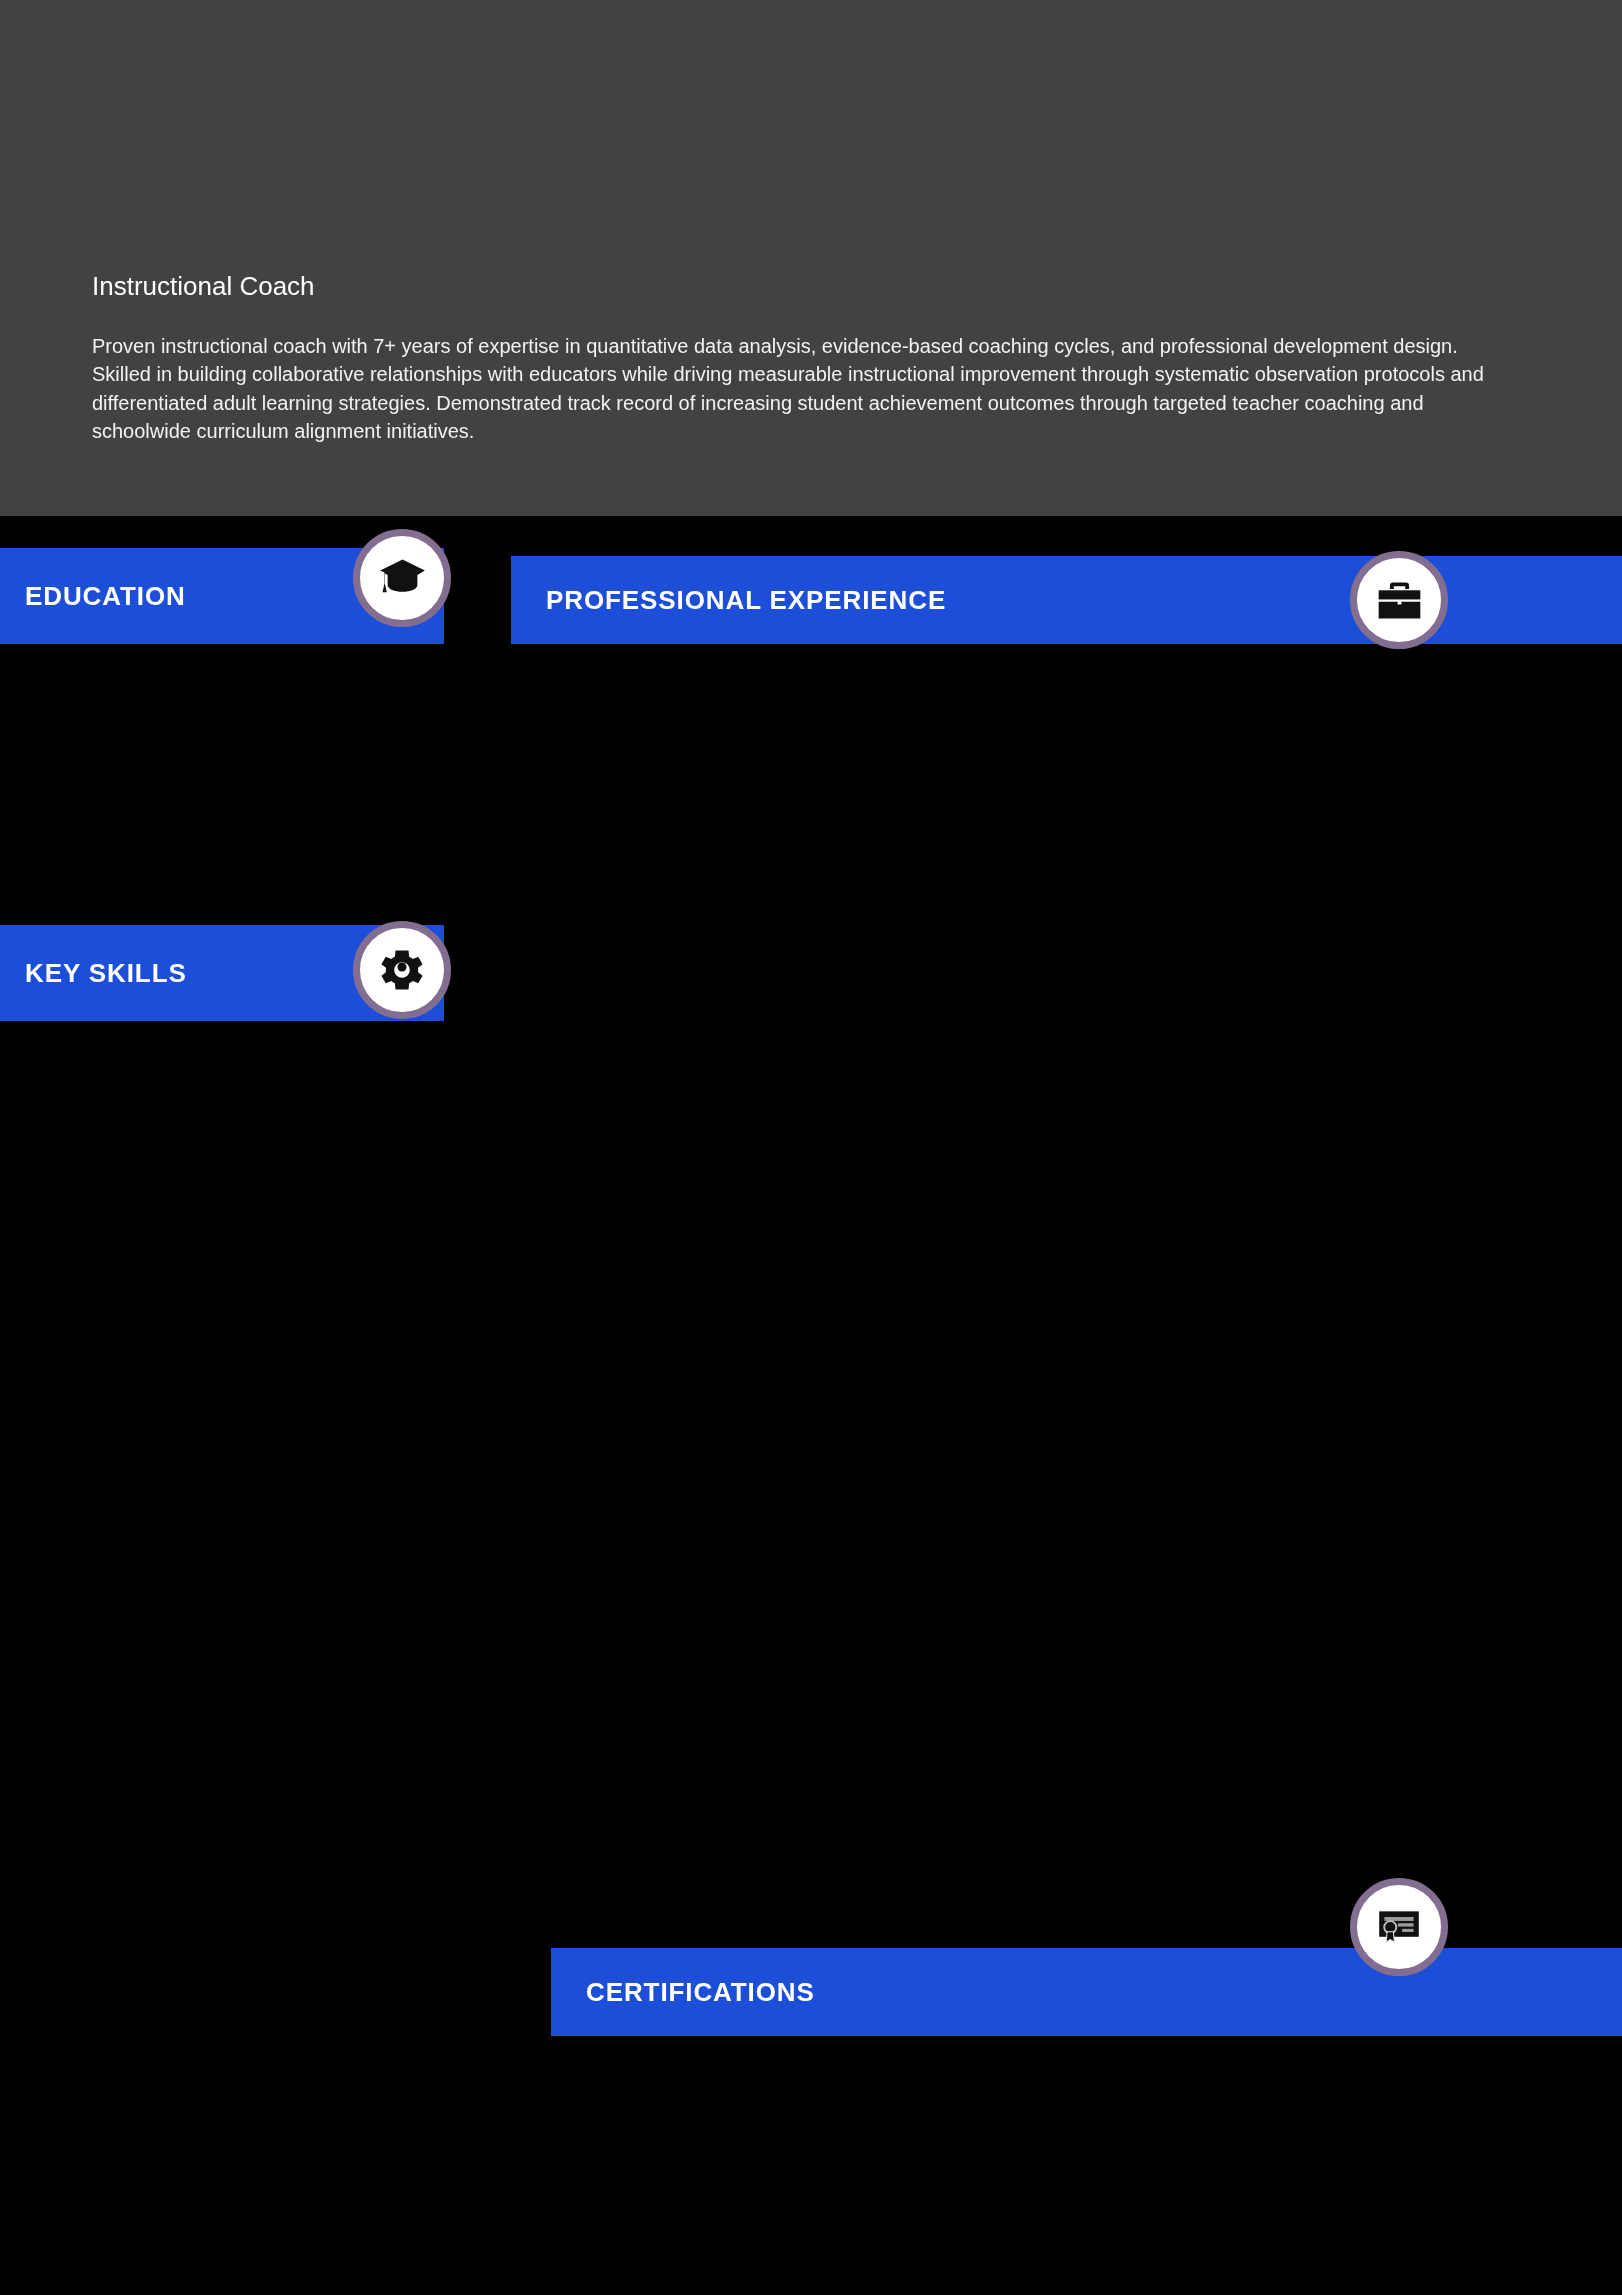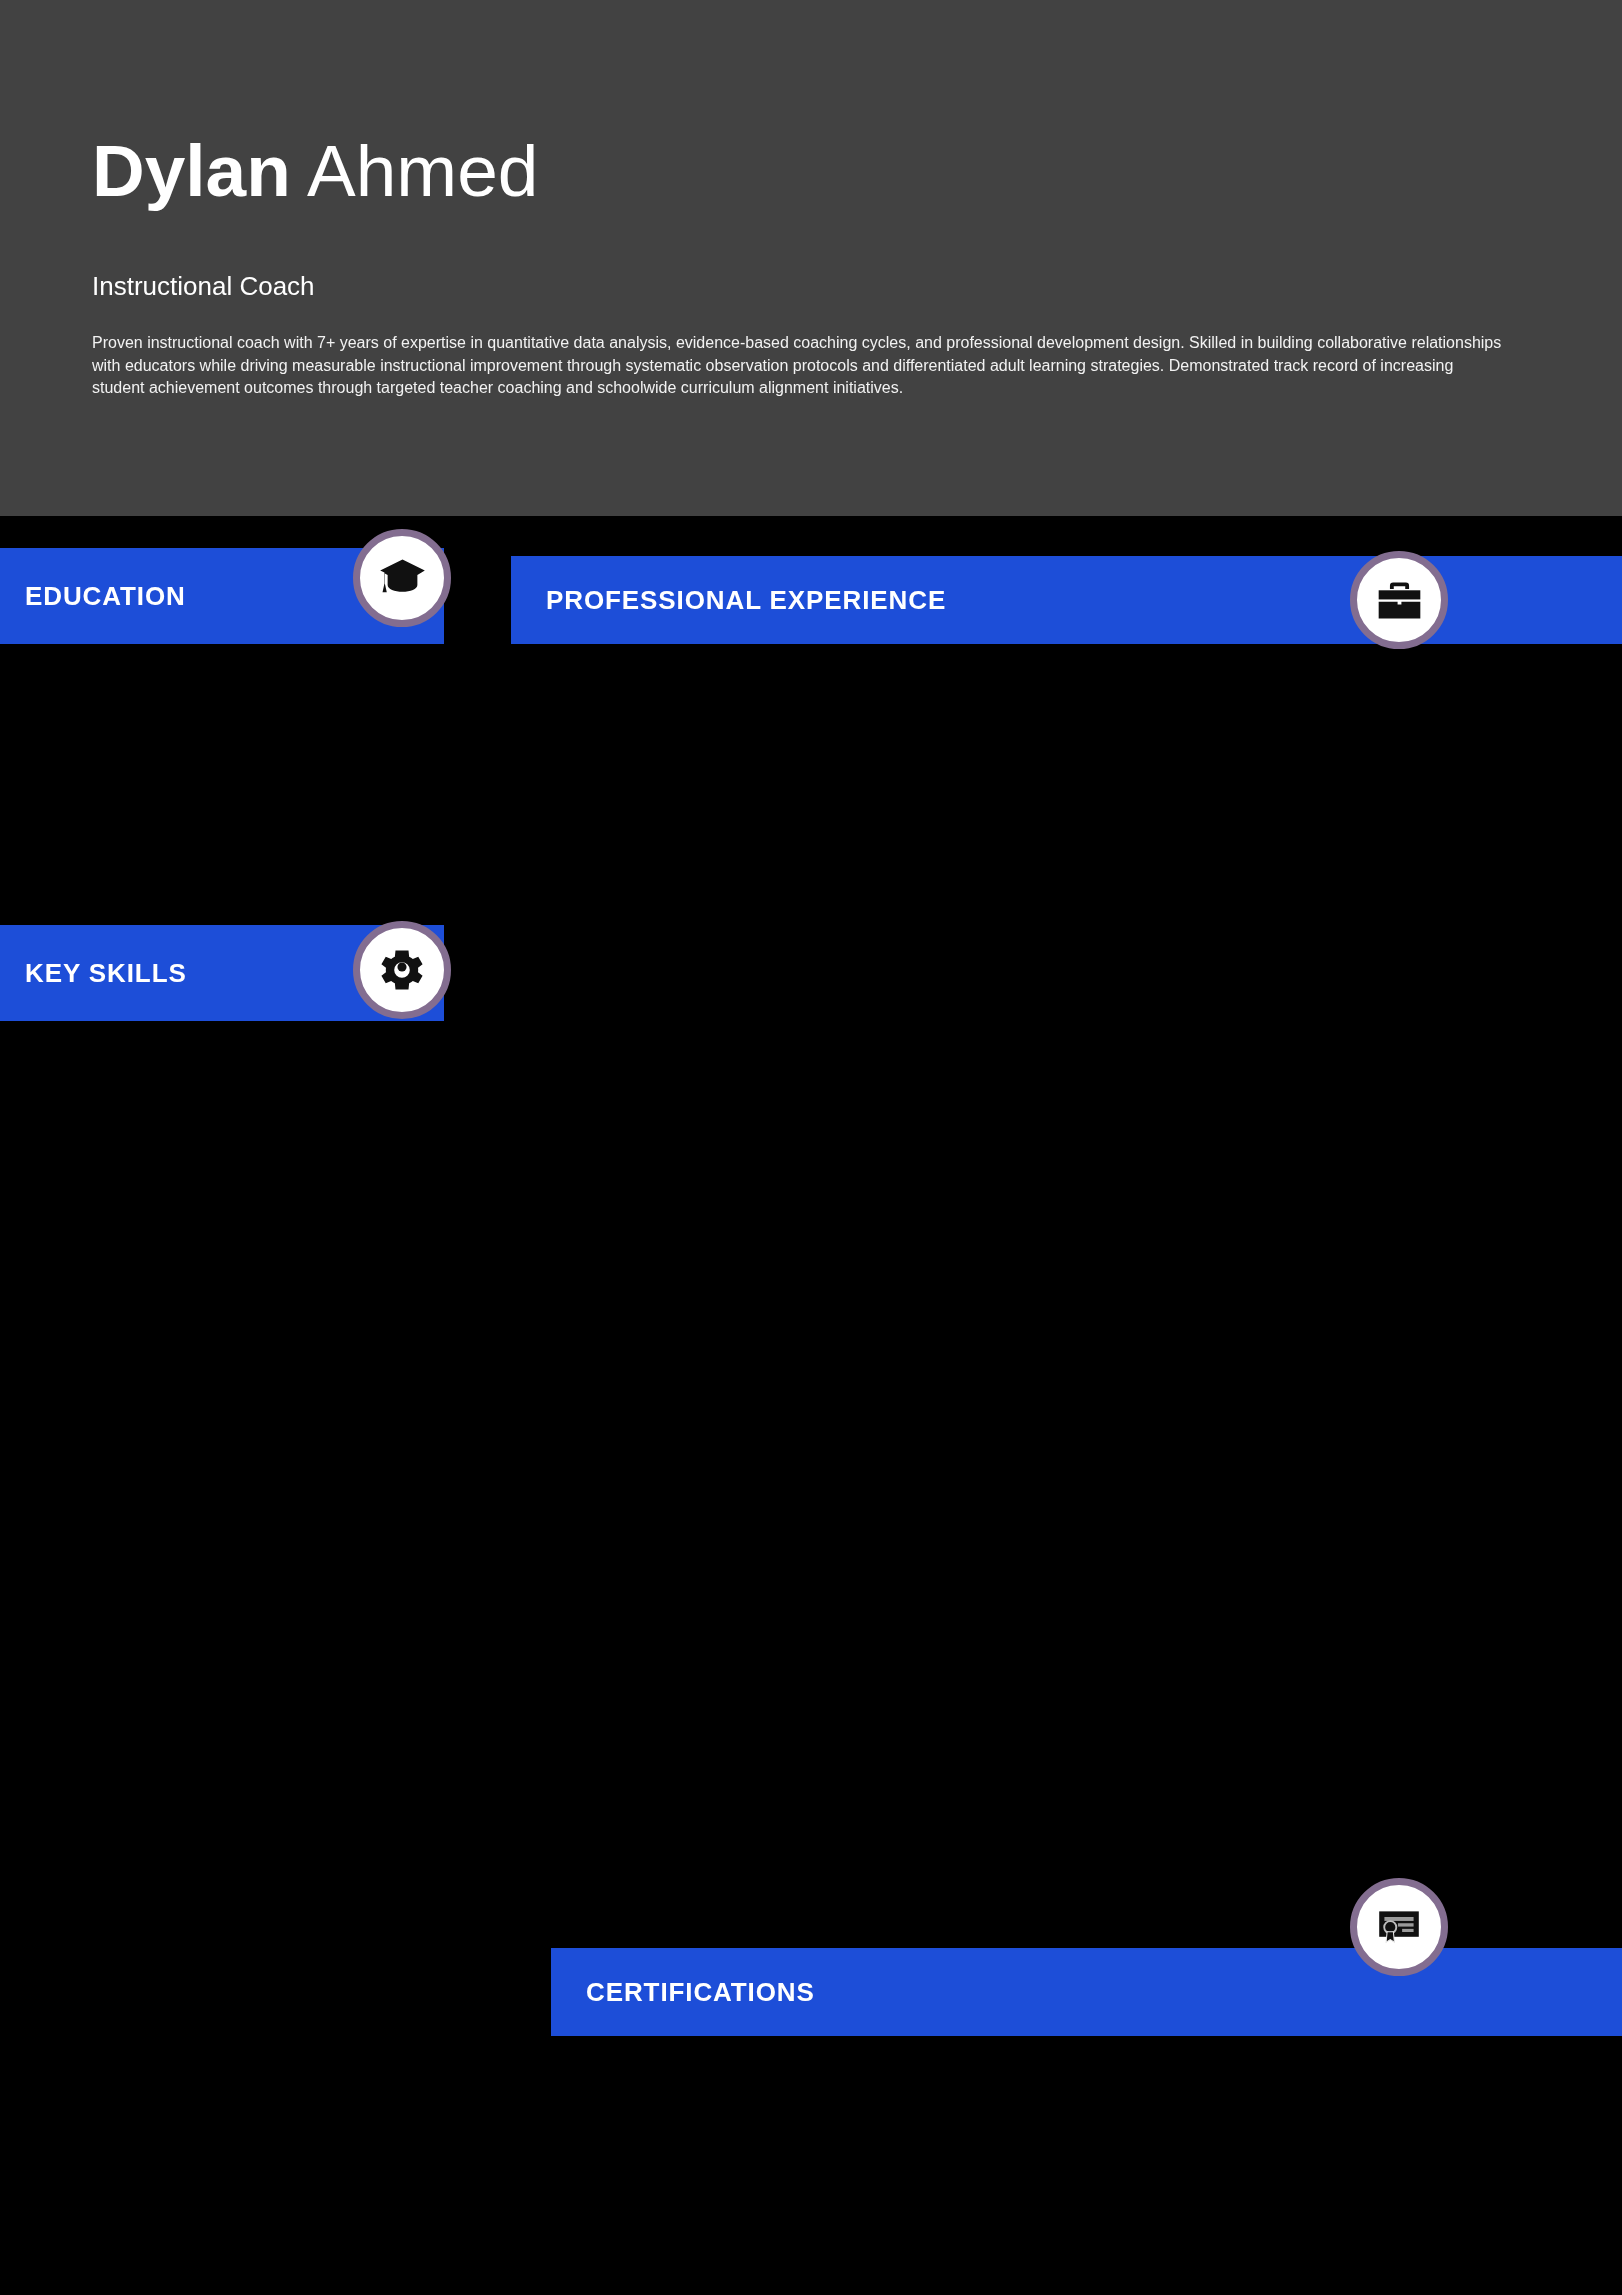--- a/index.html
+++ b/index.html
@@ -63,21 +63,21 @@
     font-size: 26px;
     font-weight: 400;
     color: #ffffff;
     white-space: nowrap;
   }
   .summary {
     position: absolute;
     left: 92px;
     top: 332px;
     width: 1412px;
-    font-size: 16px;
+    font-size: 20px;
     line-height: 1.42;
     color: #f2f2f2;
     font-weight: 400;
     text-align: left;
   }
 
   
   .section-bar {
     position: absolute;
     background: #1d4ed8;
@@ -151,21 +151,20 @@
   #panel-keyskills      { left: 0;    top: 1021px; width: 444px;  height: 850px; }
   #panel-experience     { left: 511px; top: 644px;  width: 1112px; height: 1235px; }
   #panel-certifications { left: 511px; top: 1971px; width: 1112px; height: 314px; }
 </style>
 </head>
 <body>
 
 <div class="header">
 
 
-  <div class="name-block"><span class="name-first">Dylan</span><span class="name-last"> Ahmed</span></div>
 
   <div class="job-title">Instructional Coach</div>
 
   <div class="summary">Proven instructional coach with 7+ years of expertise in quantitative data analysis, evidence-based coaching cycles, and professional development design. Skilled in building collaborative relationships with educators while driving measurable instructional improvement through systematic observation protocols and differentiated adult learning strategies. Demonstrated track record of increasing student achievement outcomes through targeted teacher coaching and schoolwide curriculum alignment initiatives.</div>
 
 </div>
 
 <div class="section-bar left-col" id="bar-education">
   <span class="bar-title">EDUCATION</span>
 </div>

